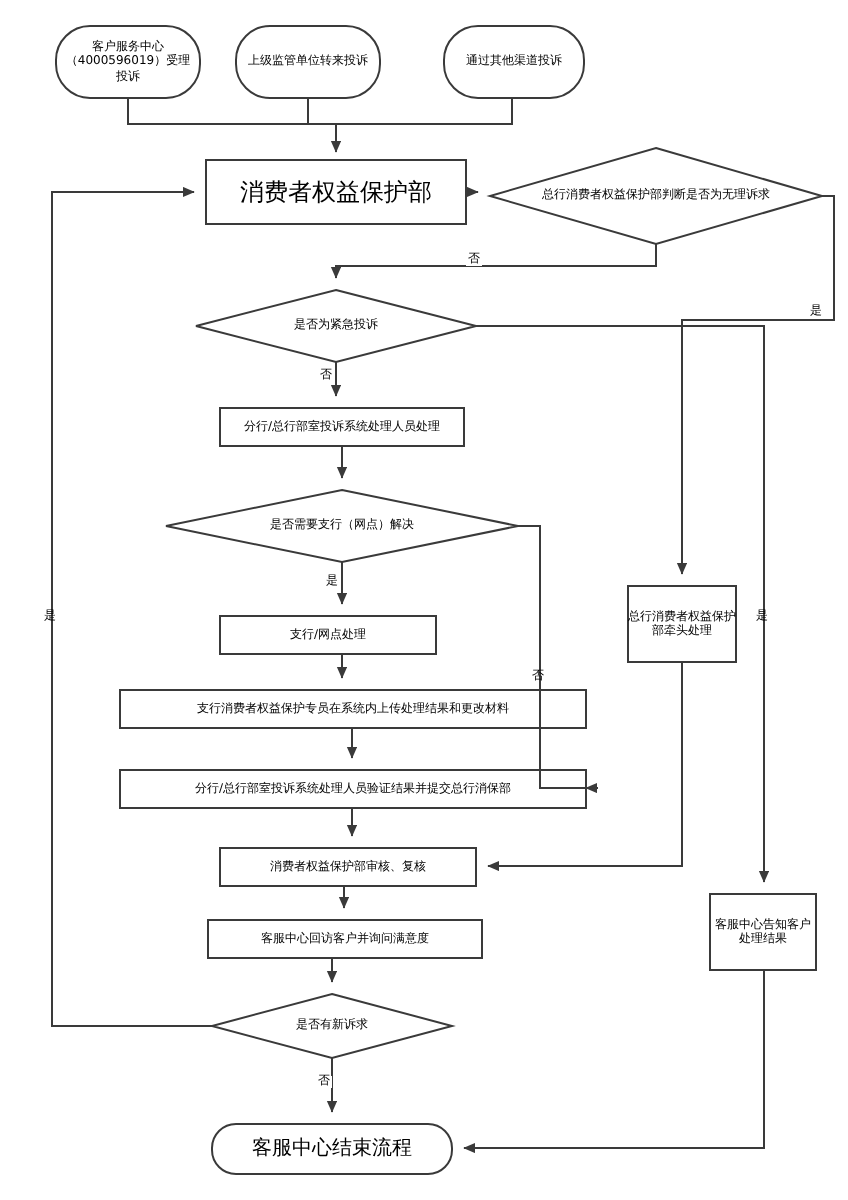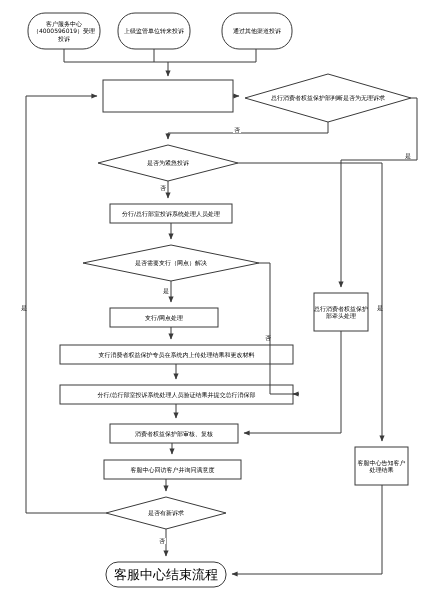--- a/index.html
+++ b/index.html
@@ -135,20 +135,21 @@
 
     </g>
   </svg>
 
   <div class="node-text" style="left:30px;top:14px;width:68px;height:34px;font-size:6px;">客户服务中心（4000596019）受理投诉</div>
 
   <div class="node-text" style="left:121px;top:14px;width:66px;height:34px;font-size:6px;">上级监管单位转来投诉</div>
 
   <div class="node-text" style="left:225px;top:14px;width:64px;height:34px;font-size:6px;">通过其他渠道投诉</div>
 
+  <div class="node-text" style="left:103px;top:80px;width:130px;height:32px;font-size:12px;">消费者权益保护部</div>
 
   <div class="node-text" style="left:259px;top:84px;width:138px;height:28px;font-size:6px;">总行消费者权益保护部判断是否为无理诉求</div>
 
   <div class="node-text" style="left:118px;top:154px;width:100px;height:18px;font-size:6px;">是否为紧急投诉</div>
 
   <div class="node-text" style="left:110px;top:204px;width:122px;height:19px;font-size:6px;">分行/总行部室投诉系统处理人员处理</div>
 
   <div class="node-text" style="left:103px;top:254px;width:136px;height:18px;font-size:6px;">是否需要支行（网点）解决</div>
 
   <div class="node-text" style="left:314px;top:293px;width:54px;height:38px;font-size:6px;">总行消费者权益保护部牵头处理</div>
@@ -160,21 +161,21 @@
   <div class="node-text" style="left:62px;top:385px;width:229px;height:19px;font-size:6px;">分行/总行部室投诉系统处理人员验证结果并提交总行消保部</div>
 
   <div class="node-text" style="left:110px;top:424px;width:128px;height:19px;font-size:6px;">消费者权益保护部审核、复核</div>
 
   <div class="node-text" style="left:104px;top:460px;width:137px;height:19px;font-size:6px;">客服中心回访客户并询问满意度</div>
 
   <div class="node-text" style="left:355px;top:447px;width:53px;height:38px;font-size:6px;">客服中心告知客户处理结果</div>
 
   <div class="node-text" style="left:126px;top:504px;width:80px;height:18px;font-size:6px;">是否有新诉求</div>
 
-  <div class="node-text" style="left:106px;top:562px;width:120px;height:25px;font-size:13px;">客服中心结束流程</div>
+  <div class="node-text" style="left:106px;top:562px;width:120px;height:25px;font-size:10px;">客服中心结束流程</div>
 
   <div class="edge-label" style="left:233px;top:127px;font-size:6px;">否</div>
 
   <div class="edge-label" style="left:404px;top:153px;font-size:6px;">是</div>
 
   <div class="edge-label" style="left:159px;top:185px;font-size:6px;">否</div>
 
   <div class="edge-label lbl-v" style="left:376px;top:300px;font-size:6px;">是</div>
 
   <div class="edge-label" style="left:162px;top:288px;font-size:6px;">是</div>

